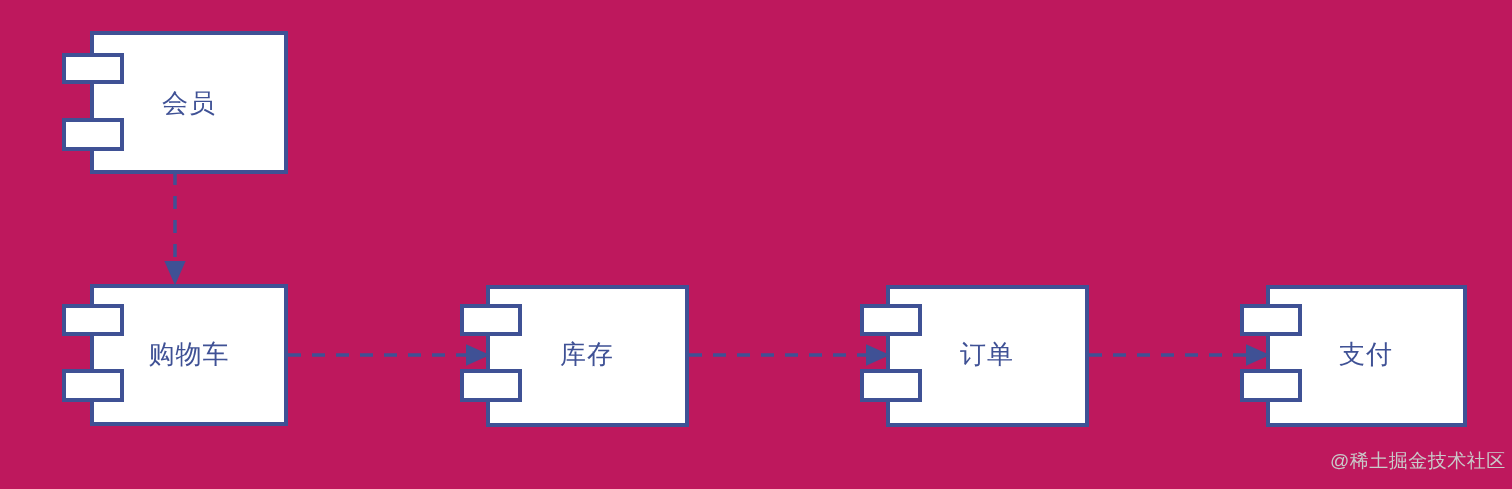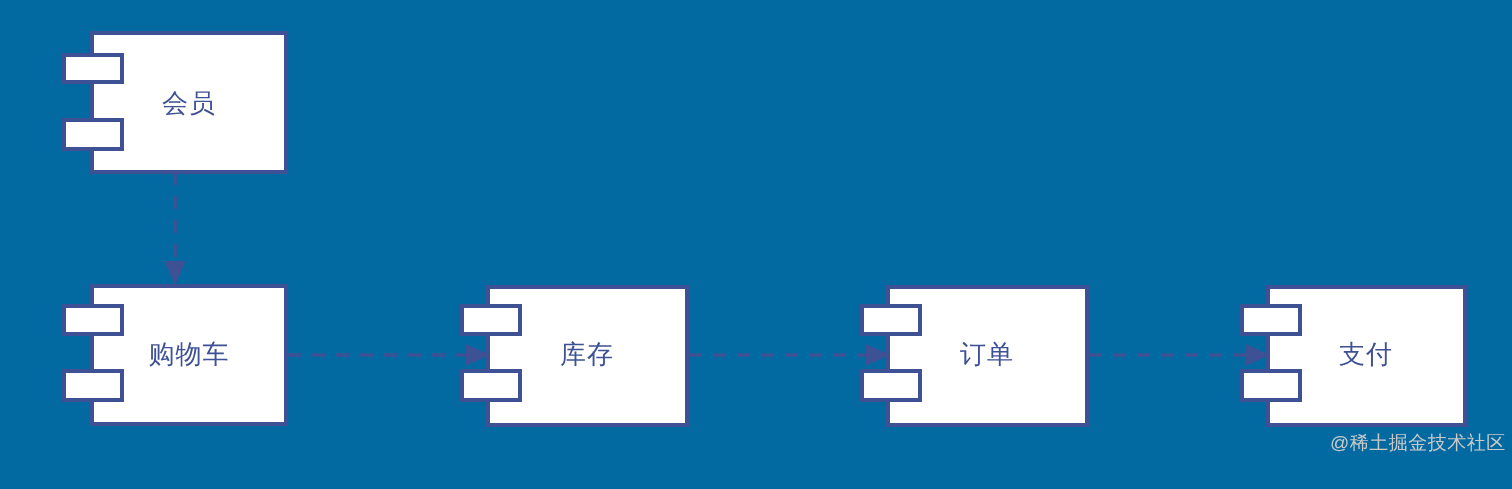--- a/index.html
+++ b/index.html
@@ -4,21 +4,21 @@
 <style>
   html, body {
     margin: 0;
     padding: 0;
     background: #ffffff;
   }
   #canvas {
     position: relative;
     width: 1512px;
     height: 489px;
-    background: #0369a1;
+    background: #be185d;
     overflow: hidden;
     font-family: "Liberation Sans", "DejaVu Sans", sans-serif;
   }
   #diagram-svg {
     position: absolute;
     left: 0;
     top: 0;
     width: 1512px;
     height: 489px;
     display: block;
@@ -91,15 +91,15 @@
     <line x1="175" y1="172" x2="175" y2="284" stroke="#3f5195" stroke-width="3.5" stroke-dasharray="13,11" marker-end="url(#arrow-filled)"></line>
 
     <line x1="288" y1="355" x2="489" y2="355" stroke="#3f5195" stroke-width="3.5" stroke-dasharray="13,11" marker-end="url(#arrow-filled)"></line>
 
     <line x1="689" y1="355" x2="889" y2="355" stroke="#3f5195" stroke-width="3.5" stroke-dasharray="13,11" marker-end="url(#arrow-filled)"></line>
 
     <line x1="1089" y1="355" x2="1269" y2="355" stroke="#3f5195" stroke-width="3.5" stroke-dasharray="13,11" marker-end="url(#arrow-filled)"></line>
 
   </svg>
 
-  <div class="watermark-text" style="left:1330px; top:430px;text-align:right;">@稀土掘金技术社区</div>
+  <div class="watermark-text" style="left:1330px; top:448px;text-align:right;">@稀土掘金技术社区</div>
 
 </div>
 
 </body></html>

